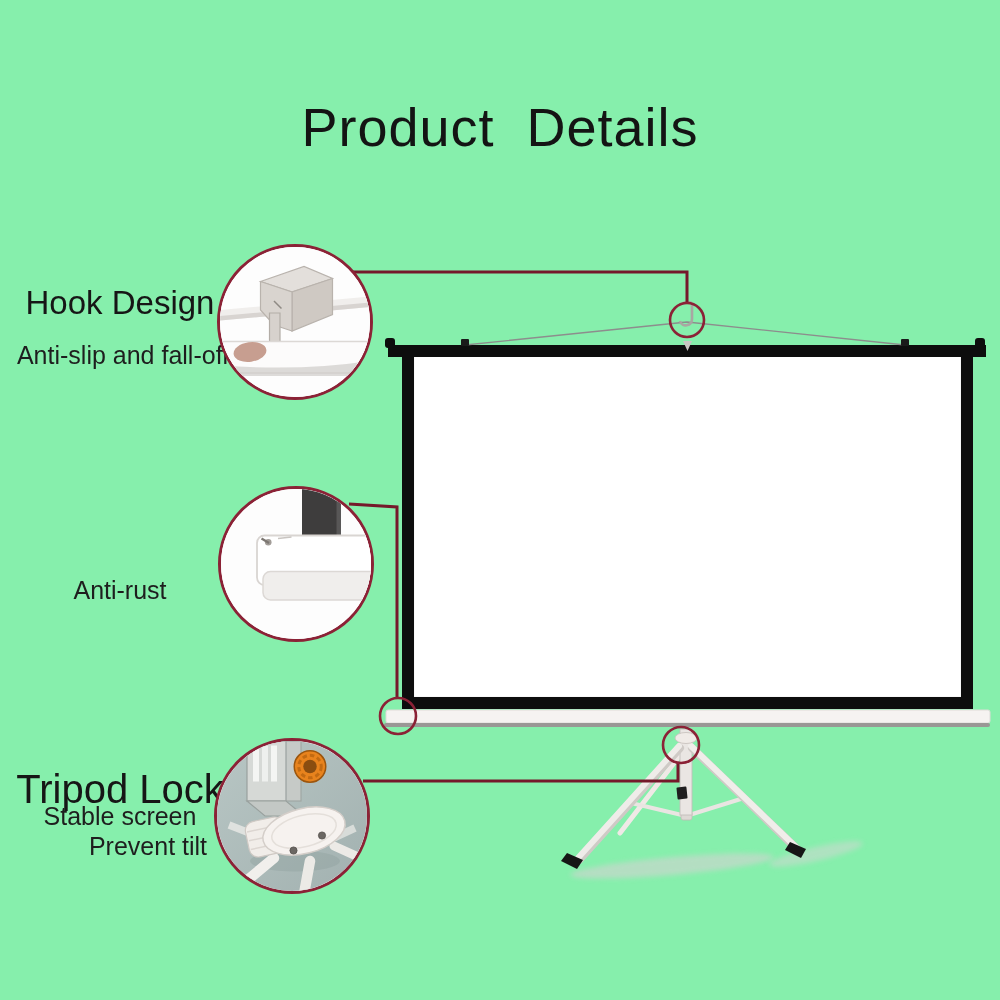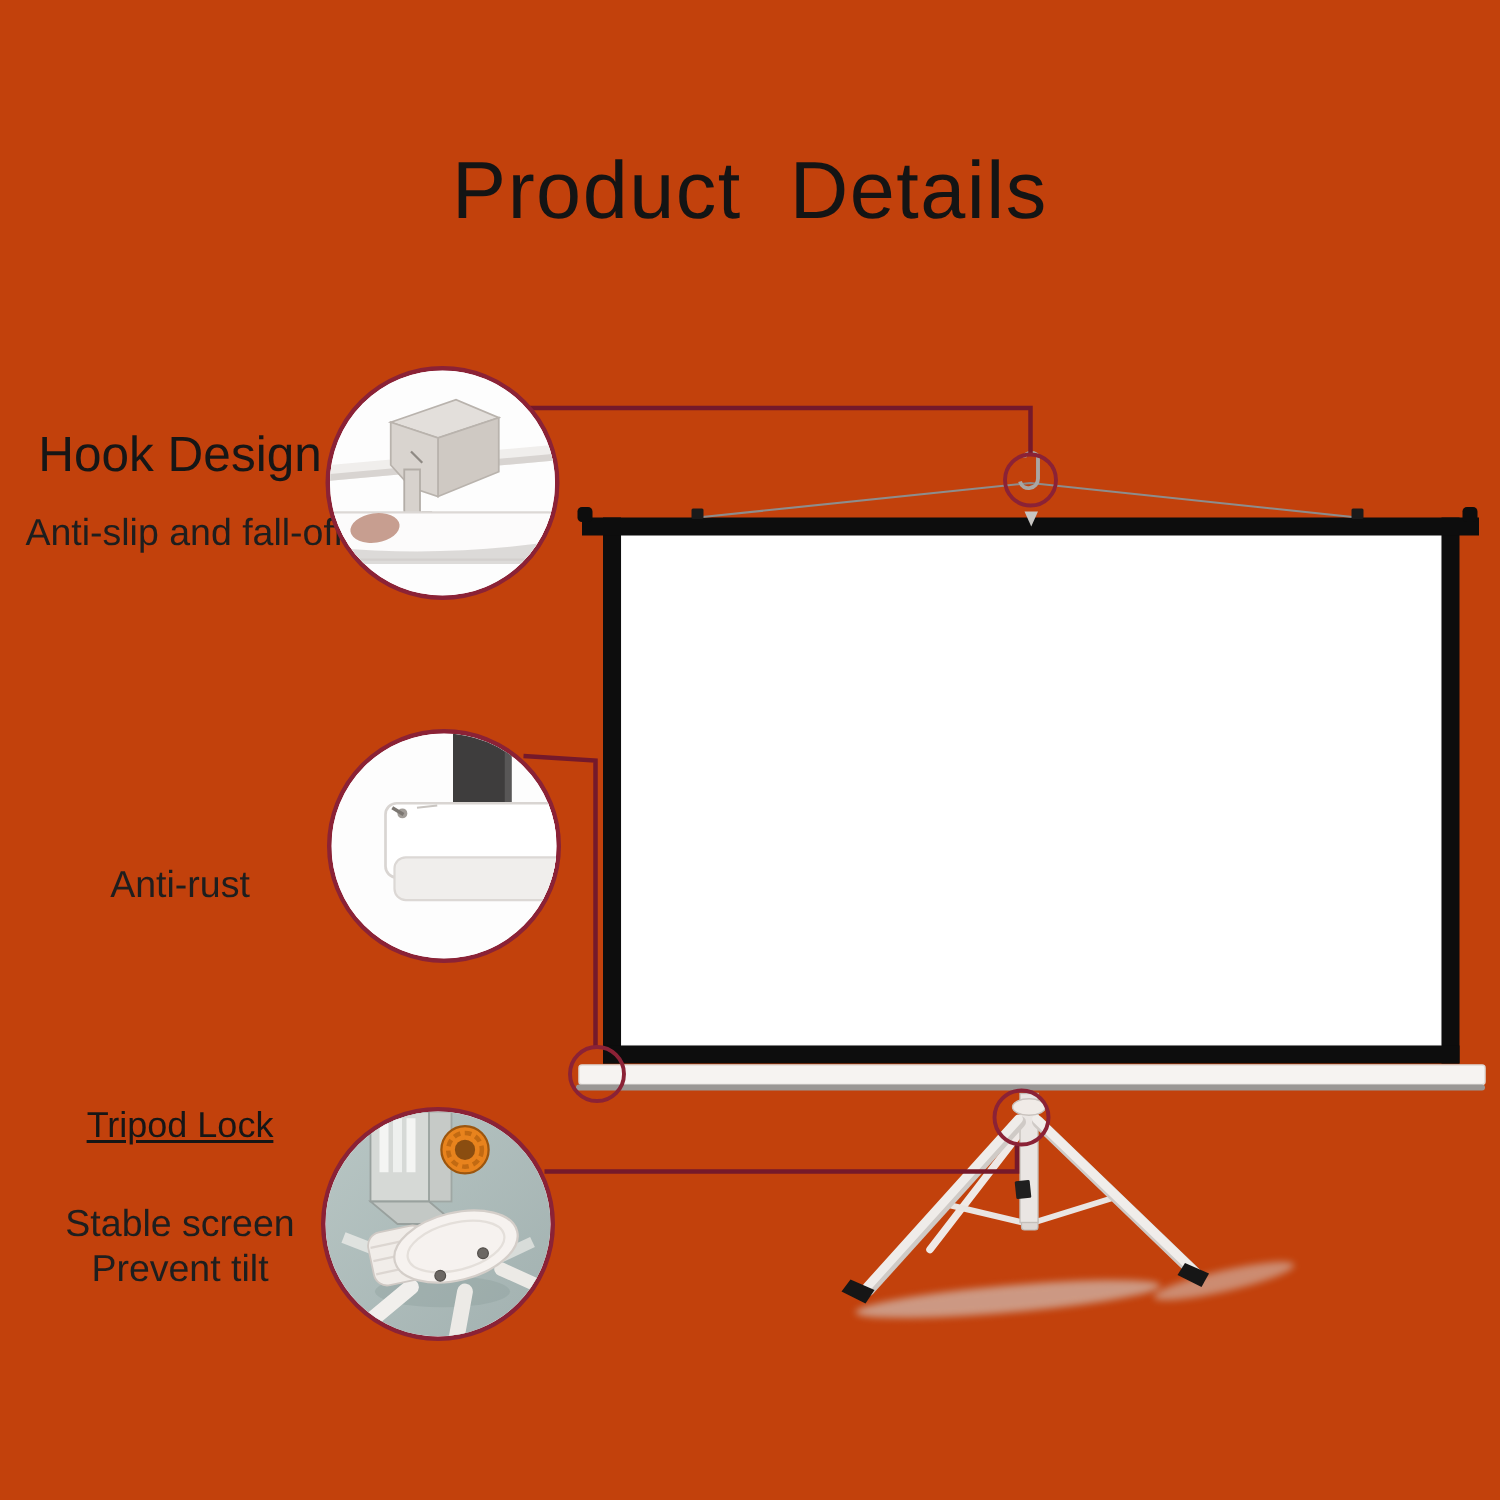--- a/index.html
+++ b/index.html
@@ -1,34 +1,34 @@
 <!DOCTYPE html>
 <html><head>
 <meta charset="utf-8">
 <style>
   html,body{margin:0;padding:0;background:#ffffff;}
   .page{
-    position:relative;width:1000px;height:1000px;background:#c2410c;overflow:hidden;
+    position:relative;width:1000px;height:1000px;background:#86efac;overflow:hidden;
     font-family:"Liberation Sans",sans-serif;color:#1b1b1b;
   }
   .title{
     position:absolute;top:96px;left:0;width:1000px;text-align:center;
     font-size:54px;font-weight:400;letter-spacing:1px;color:#141414;
     white-space:pre;margin:0;
   }
   .callout-text{position:absolute;left:0;width:240px;text-align:center;margin:0;}
   .callout-title{font-size:33px;font-weight:400;color:#161616;}
   .callout-sub{font-size:25px;font-weight:400;color:#1e1e1e;}
   #hook-title{top:284px;}
   #hook-sub{top:341px;width:246px;}
   #metal-title{top:513px;font-size:34px;}
   #metal-sub{top:576px;text-align:center;}
-  #tripod-title{top:737px;font-size:24px;text-decoration:underline;}
+  #tripod-title{top:767px;font-size:40px;}
   #tripod-sub1{top:802px;}
-  #tripod-sub2{top:832px;}
+  #tripod-sub2{top:832px;padding-left:28px;}
   .callout-circle{
     position:absolute;width:150px;height:150px;border-radius:50%;
     border:3px solid #8b2236;overflow:hidden;background:#fff;
   }
   #hook-circle{left:217px;top:244px;}
   #metal-circle{left:218px;top:486px;}
   #tripod-circle{left:214px;top:738px;}
   .callout-circle svg{display:block;width:150px;height:150px;}
   .product-layer{position:absolute;left:0;top:0;width:1000px;height:1000px;}
 </style>

